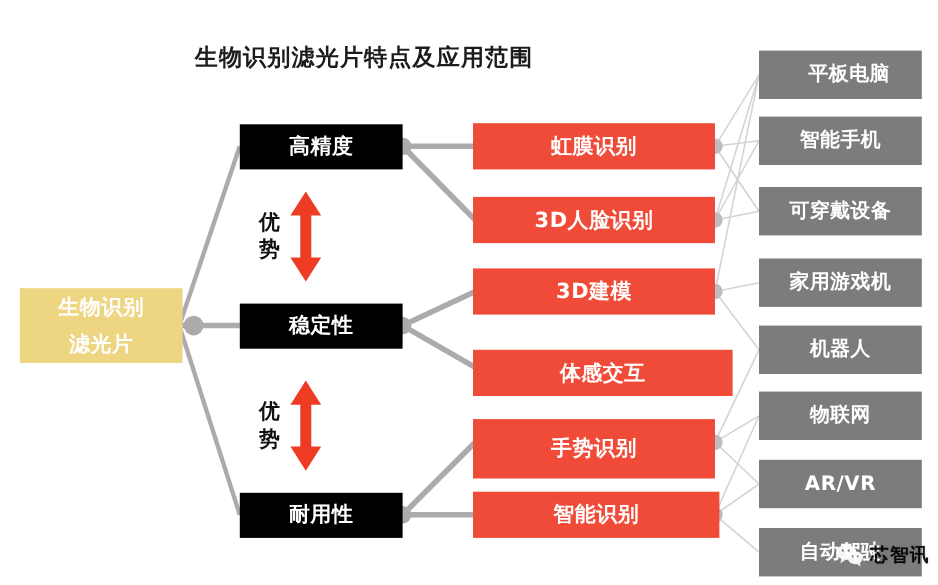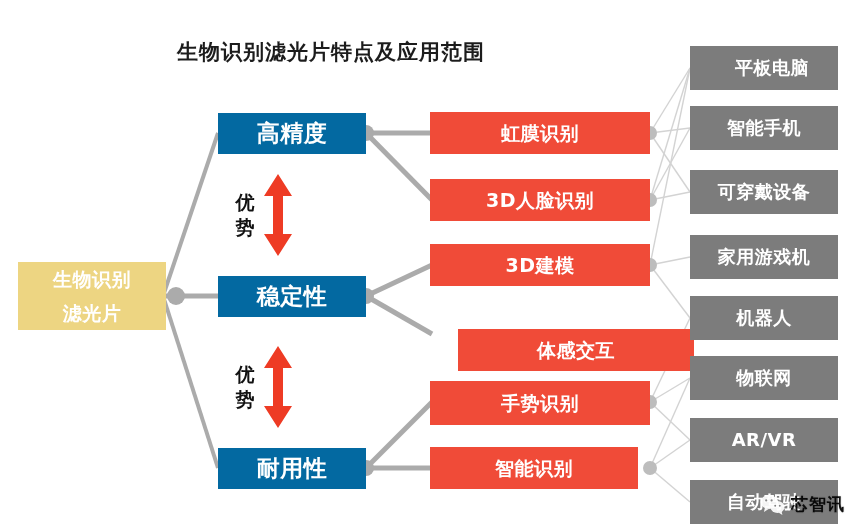--- a/index.html
+++ b/index.html
@@ -21,21 +21,21 @@
     letter-spacing:0.5px;
     color:#ffffff;
     user-select:none;
   }
   .node.root{
     background:#EDD582;
     font-size:19px;
     color:#ffffff;
     gap:12px;
   }
-  .node.gray{background:#0369a1;font-size:23px;}
+  .node.gray{background:#000000;font-size:19px;}
   .node.red{background:#F04B38;font-size:19px;}
   .node.app{background:#7C7C7C;font-size:18px;}
   #title{
     position:absolute;
     left:0;top:38px;width:782px;
     text-align:center;
     font-size:21px;
     font-weight:700;
     color:#1c1c1c;
     letter-spacing:1px;
@@ -167,27 +167,27 @@
 
   <div class="node red" style="left:430px;top:112px;width:220px;height:42px;">
     <span>虹膜识别</span>
   </div>
   <div class="node red" style="left:430px;top:179px;width:220px;height:42px;">
     <span>3D人脸识别</span>
   </div>
   <div class="node red" style="left:430px;top:244px;width:220px;height:42px;">
     <span>3D建模</span>
   </div>
-  <div class="node red" style="left:430px;top:329px;width:236px;height:42px;margin-left:28px;">
+  <div class="node red" style="left:430px;top:318px;width:236px;height:42px;">
     <span>体感交互</span>
   </div>
-  <div class="node red" style="left:430px;top:381px;width:220px;height:44px;">
+  <div class="node red" style="left:430px;top:381px;width:220px;height:54px;">
     <span>手势识别</span>
   </div>
-  <div class="node red" style="left:430px;top:447px;width:208px;height:42px;">
+  <div class="node red" style="left:430px;top:447px;width:224px;height:42px;">
     <span>智能识别</span>
   </div>
 
   <div class="node app" style="left:690px;top:46px;width:148px;height:44px;padding-left:16px;">
     <span>平板电脑</span>
   </div>
   <div class="node app" style="left:690px;top:106px;width:148px;height:44px;">
     <span>智能手机</span>
   </div>
   <div class="node app" style="left:690px;top:170px;width:148px;height:44px;">

